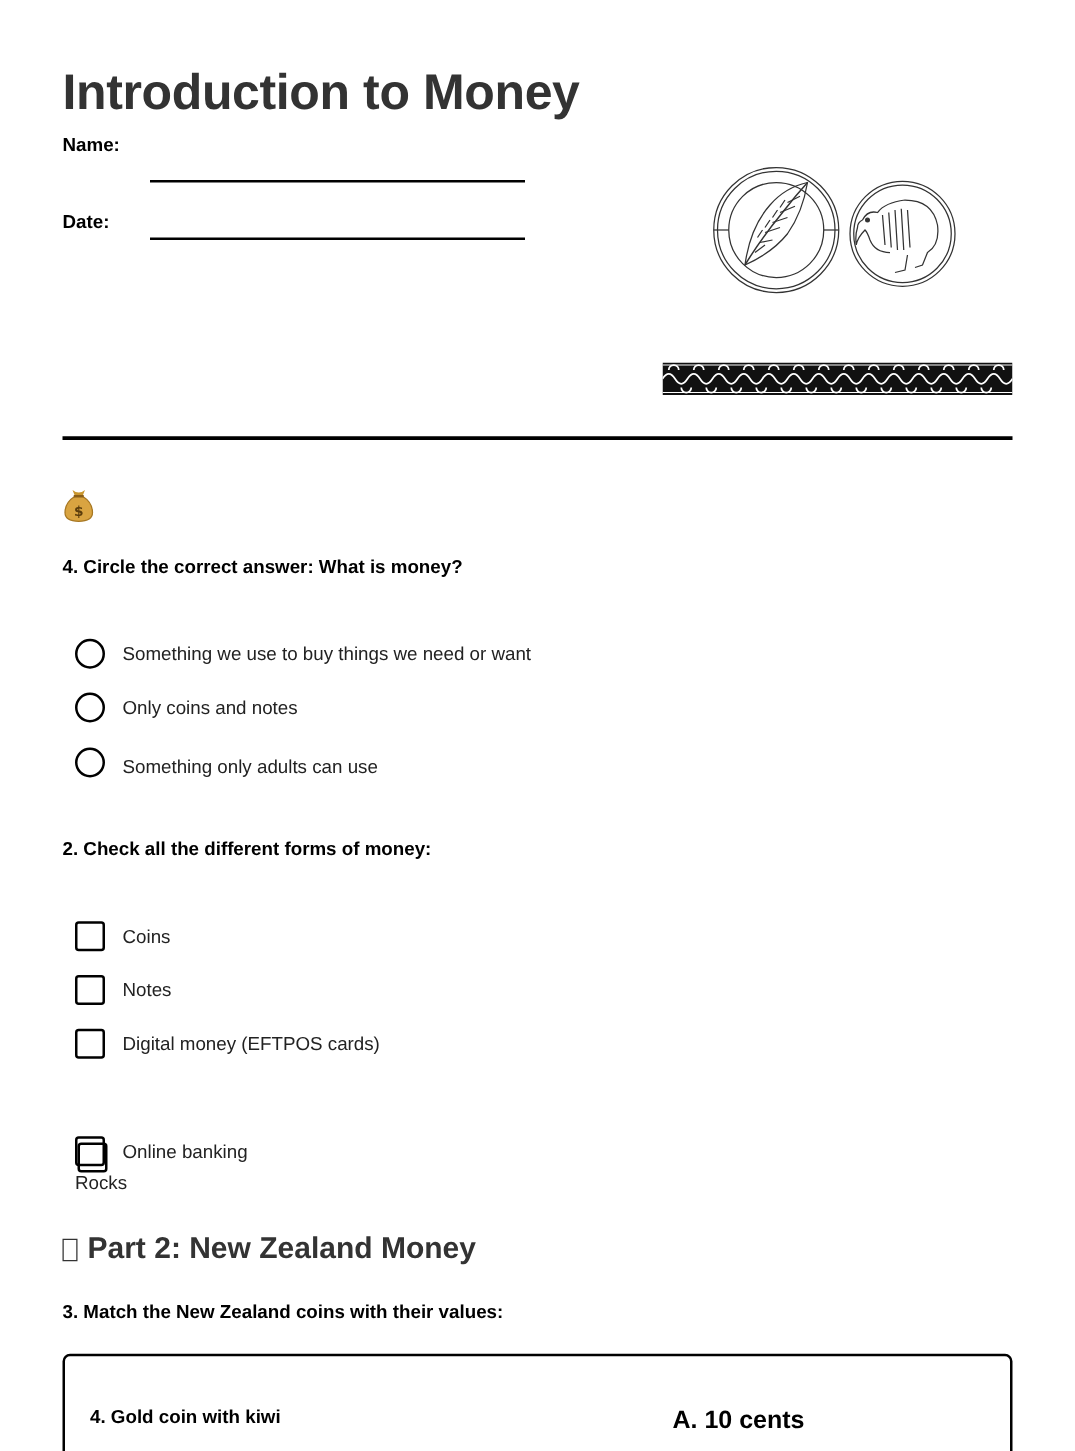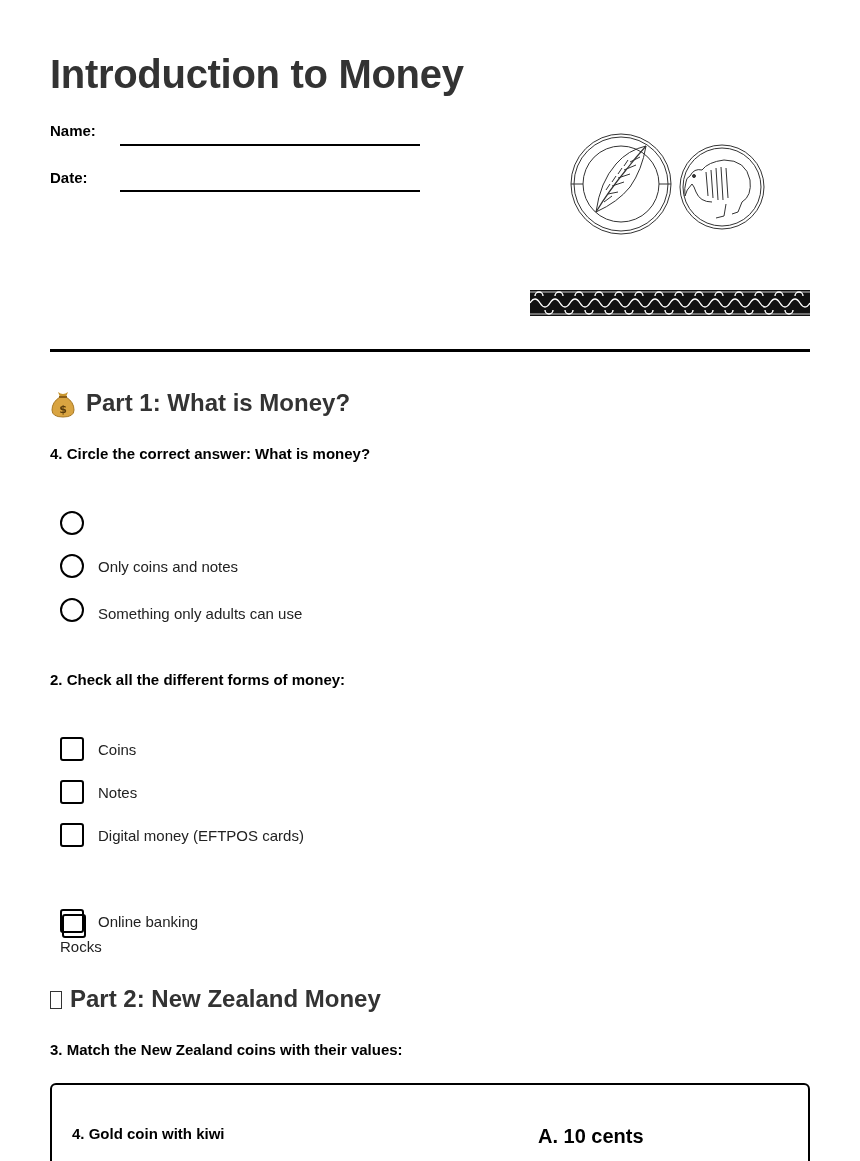--- a/index.html
+++ b/index.html
@@ -31,21 +31,21 @@
     .match-left { position: absolute; left: 20px; top: 40px; font-size: 15px; font-weight: bold; color: #000; white-space: nowrap; }
     .match-right { position: absolute; left: 486px; top: 40px; font-size: 20px; font-weight: bold; color: #000; white-space: nowrap; }
   </style>
 </head>
 <body>
 
 <div>
 
   <h1 class="title">Introduction to Money</h1>
 
-  <div class="field-label" style="top:122px;">Name:</div>
+  <div class="field-label" style="top:108px;">Name:</div>
   <div class="field-line" style="top:144px;"></div>
 
   <div class="field-label" style="top:169px;">Date:</div>
   <div class="field-line" style="top:190px;"></div>
 
   <svg class="coins" viewBox="0 0 200 104">
     <g fill="none" stroke="#333" stroke-width="1">
 
       <circle cx="53" cy="52" r="50"></circle>
       <circle cx="53" cy="52" r="47"></circle>
@@ -76,27 +76,27 @@
 
   <div class="hr"></div>
 
   <h2 class="section-heading" style="top:388px;">
     <svg class="emoji" viewBox="0 0 26 30">
       <path d="M8 4 Q13 8 18 4 L16 9 L10 9 Z" fill="#c9962e"></path>
       <path d="M10 9 Q2 14 2 22 Q2 29 13 29 Q24 29 24 22 Q24 14 16 9 Z" fill="#d9a441" stroke="#a77722" stroke-width="1"></path>
       <rect x="9" y="8" width="8" height="2" fill="#8a5e18"></rect>
       <text x="13" y="25" font-size="11" font-weight="bold" text-anchor="middle" fill="#5b3d0c" font-family="DejaVu Sans, sans-serif">$</text>
     </svg>
-    <span>Part 1: What is Money?</span>
   </h2>
 
   <div class="question" style="top:445px;">4. Circle the correct answer: What is money?</div>
 
   <div class="option" style="top:510px;">
     <span class="radio"></span>
+    <span class="option-label">Something we use to buy things we need or want</span>
   </div>
   <div class="option" style="top:553px;">
     <span class="radio"></span>
     <span class="option-label">Only coins and notes</span>
   </div>
   <div class="option" style="top:596px;align-items:flex-end;">
     <span class="radio"></span>
     <span class="option-label">Something only adults can use</span>
   </div>
 

